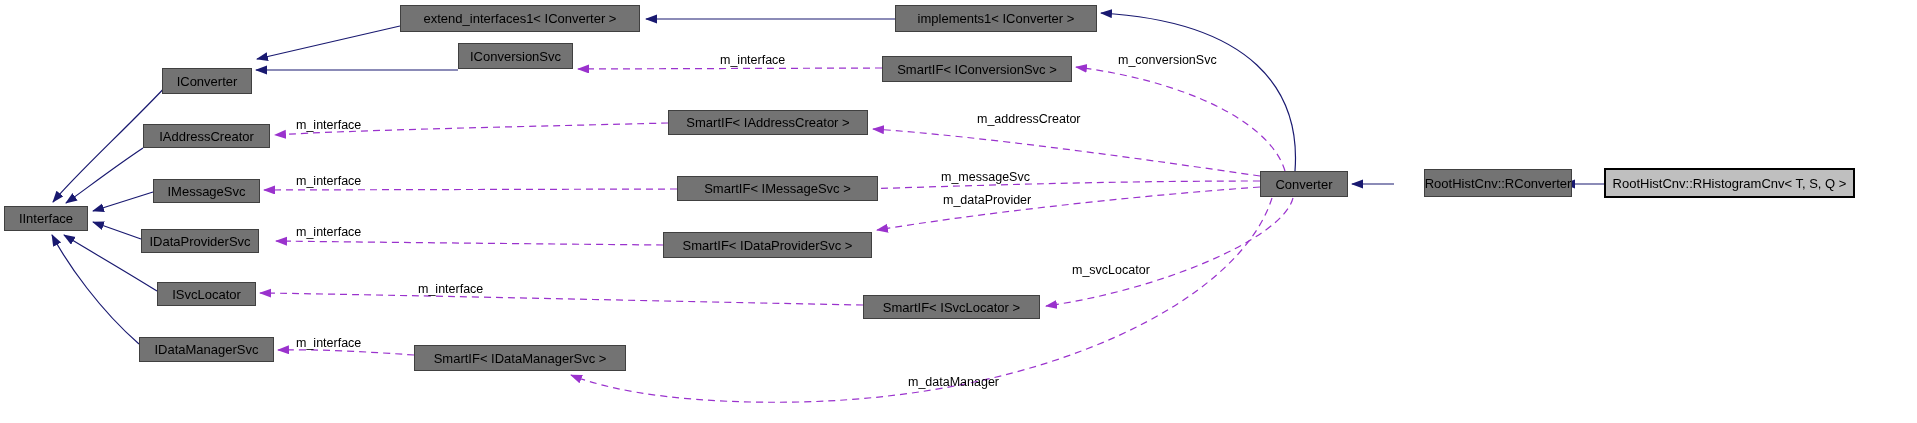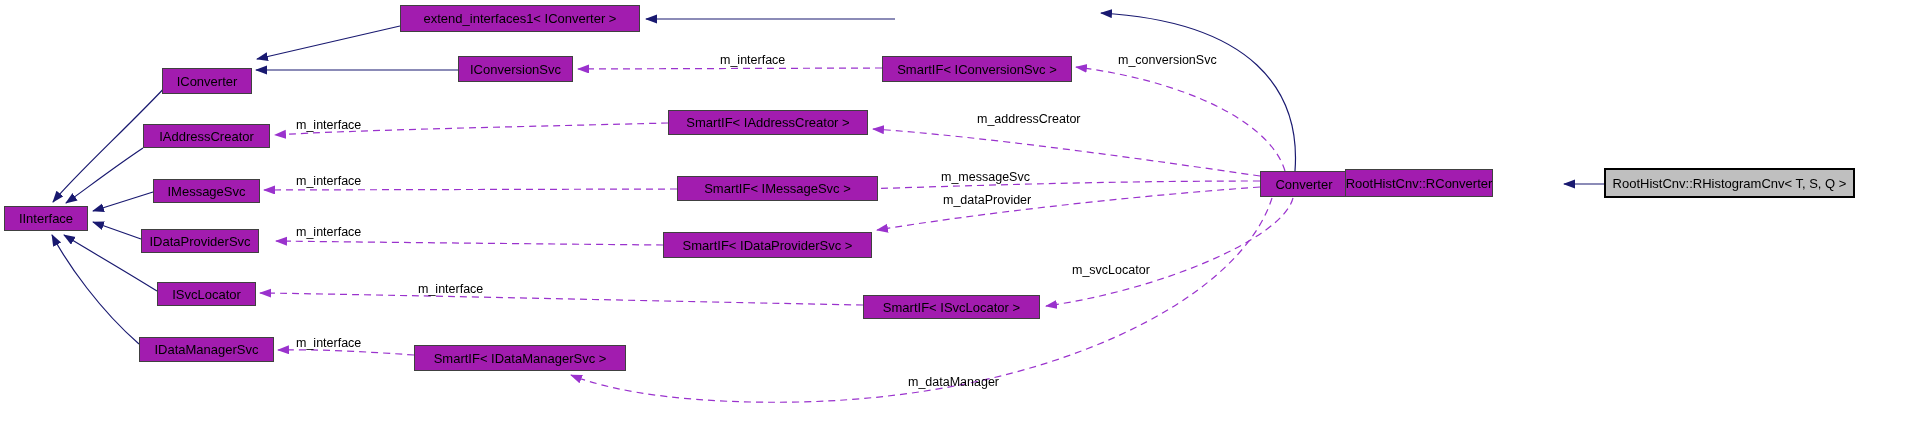--- a/index.html
+++ b/index.html
@@ -8,21 +8,21 @@
     width:1917px;height:423px;
     background:#ffffff;
     font-family:"Liberation Sans","DejaVu Sans",sans-serif;
     overflow:hidden;
   }
   #edges{position:absolute;left:0;top:0;width:1917px;height:423px;}
   .node{
     position:absolute;
     box-sizing:border-box;
     border:1px solid #404040;
-    background:#a21caf;
+    background:#737373;
     color:#000000;
     font-size:13px;
     display:flex;align-items:center;justify-content:center;
     white-space:nowrap;
     cursor:pointer;
   }
   .node.current{
     background:#bfbfbf;
     border:2px solid #000000;
     cursor:default;
@@ -76,34 +76,35 @@
       <path d="M863,305 C700,302 350,294 260,293" marker-end="url(#arrow-purple)"></path>
       <path d="M1293,198 C1282,240 1155,291 1046,306" marker-end="url(#arrow-purple)"></path>
       <path d="M414,355 C370,352 320,349 278,350" marker-end="url(#arrow-purple)"></path>
       <path d="M1272,198 C1240,300 1050,396 800,402 C700,404 618,394 571,375" marker-end="url(#arrow-purple)"></path>
     </g>
   </svg>
 
   <div class="node" style="left:4px;top:206px;width:84px;height:25px;">IInterface</div>
   <div class="node" style="left:162px;top:68px;width:90px;height:26px;">IConverter</div>
   <div class="node" style="left:400px;top:5px;width:240px;height:27px;">extend_interfaces1&lt; IConverter &gt;</div>
-  <div class="node" style="left:458px;top:56px;width:115px;height:26px;">IConversionSvc</div>
+  <div class="node" style="left:895px;top:5px;width:202px;height:27px;">implements1&lt; IConverter &gt;</div>
+  <div class="node" style="left:458px;top:43px;width:115px;height:26px;">IConversionSvc</div>
   <div class="node" style="left:882px;top:56px;width:190px;height:26px;">SmartIF&lt; IConversionSvc &gt;</div>
   <div class="node" style="left:143px;top:124px;width:127px;height:24px;">IAddressCreator</div>
   <div class="node" style="left:668px;top:110px;width:200px;height:25px;">SmartIF&lt; IAddressCreator &gt;</div>
   <div class="node" style="left:153px;top:179px;width:107px;height:24px;">IMessageSvc</div>
   <div class="node" style="left:677px;top:176px;width:201px;height:25px;">SmartIF&lt; IMessageSvc &gt;</div>
   <div class="node" style="left:141px;top:229px;width:118px;height:24px;">IDataProviderSvc</div>
   <div class="node" style="left:663px;top:232px;width:209px;height:26px;">SmartIF&lt; IDataProviderSvc &gt;</div>
   <div class="node" style="left:157px;top:282px;width:99px;height:24px;">ISvcLocator</div>
   <div class="node" style="left:863px;top:295px;width:177px;height:24px;">SmartIF&lt; ISvcLocator &gt;</div>
   <div class="node" style="left:139px;top:337px;width:135px;height:25px;">IDataManagerSvc</div>
   <div class="node" style="left:414px;top:345px;width:212px;height:26px;">SmartIF&lt; IDataManagerSvc &gt;</div>
   <div class="node" style="left:1260px;top:171px;width:88px;height:26px;">Converter</div>
-  <div class="node" style="left:1345px;top:169px;width:148px;height:28px;">RootHistCnv::RConverter</div>
+  <div class="node" style="left:1424px;top:169px;width:148px;height:28px;">RootHistCnv::RConverter</div>
   <div class="node current" style="left:1604px;top:168px;width:251px;height:30px;">RootHistCnv::RHistogramCnv&lt; T, S, Q &gt;</div>
 
   <div class="edge-label" style="left:720px;top:53px;">m_interface</div>
   <div class="edge-label" style="left:1118px;top:53px;">m_conversionSvc</div>
   <div class="edge-label" style="left:296px;top:118px;">m_interface</div>
   <div class="edge-label" style="left:933px;top:112px;padding-left:44px;">m_addressCreator</div>
   <div class="edge-label" style="left:296px;top:174px;">m_interface</div>
   <div class="edge-label" style="left:941px;top:170px;">m_messageSvc</div>
   <div class="edge-label" style="left:943px;top:193px;">m_dataProvider</div>
   <div class="edge-label" style="left:296px;top:225px;">m_interface</div>

